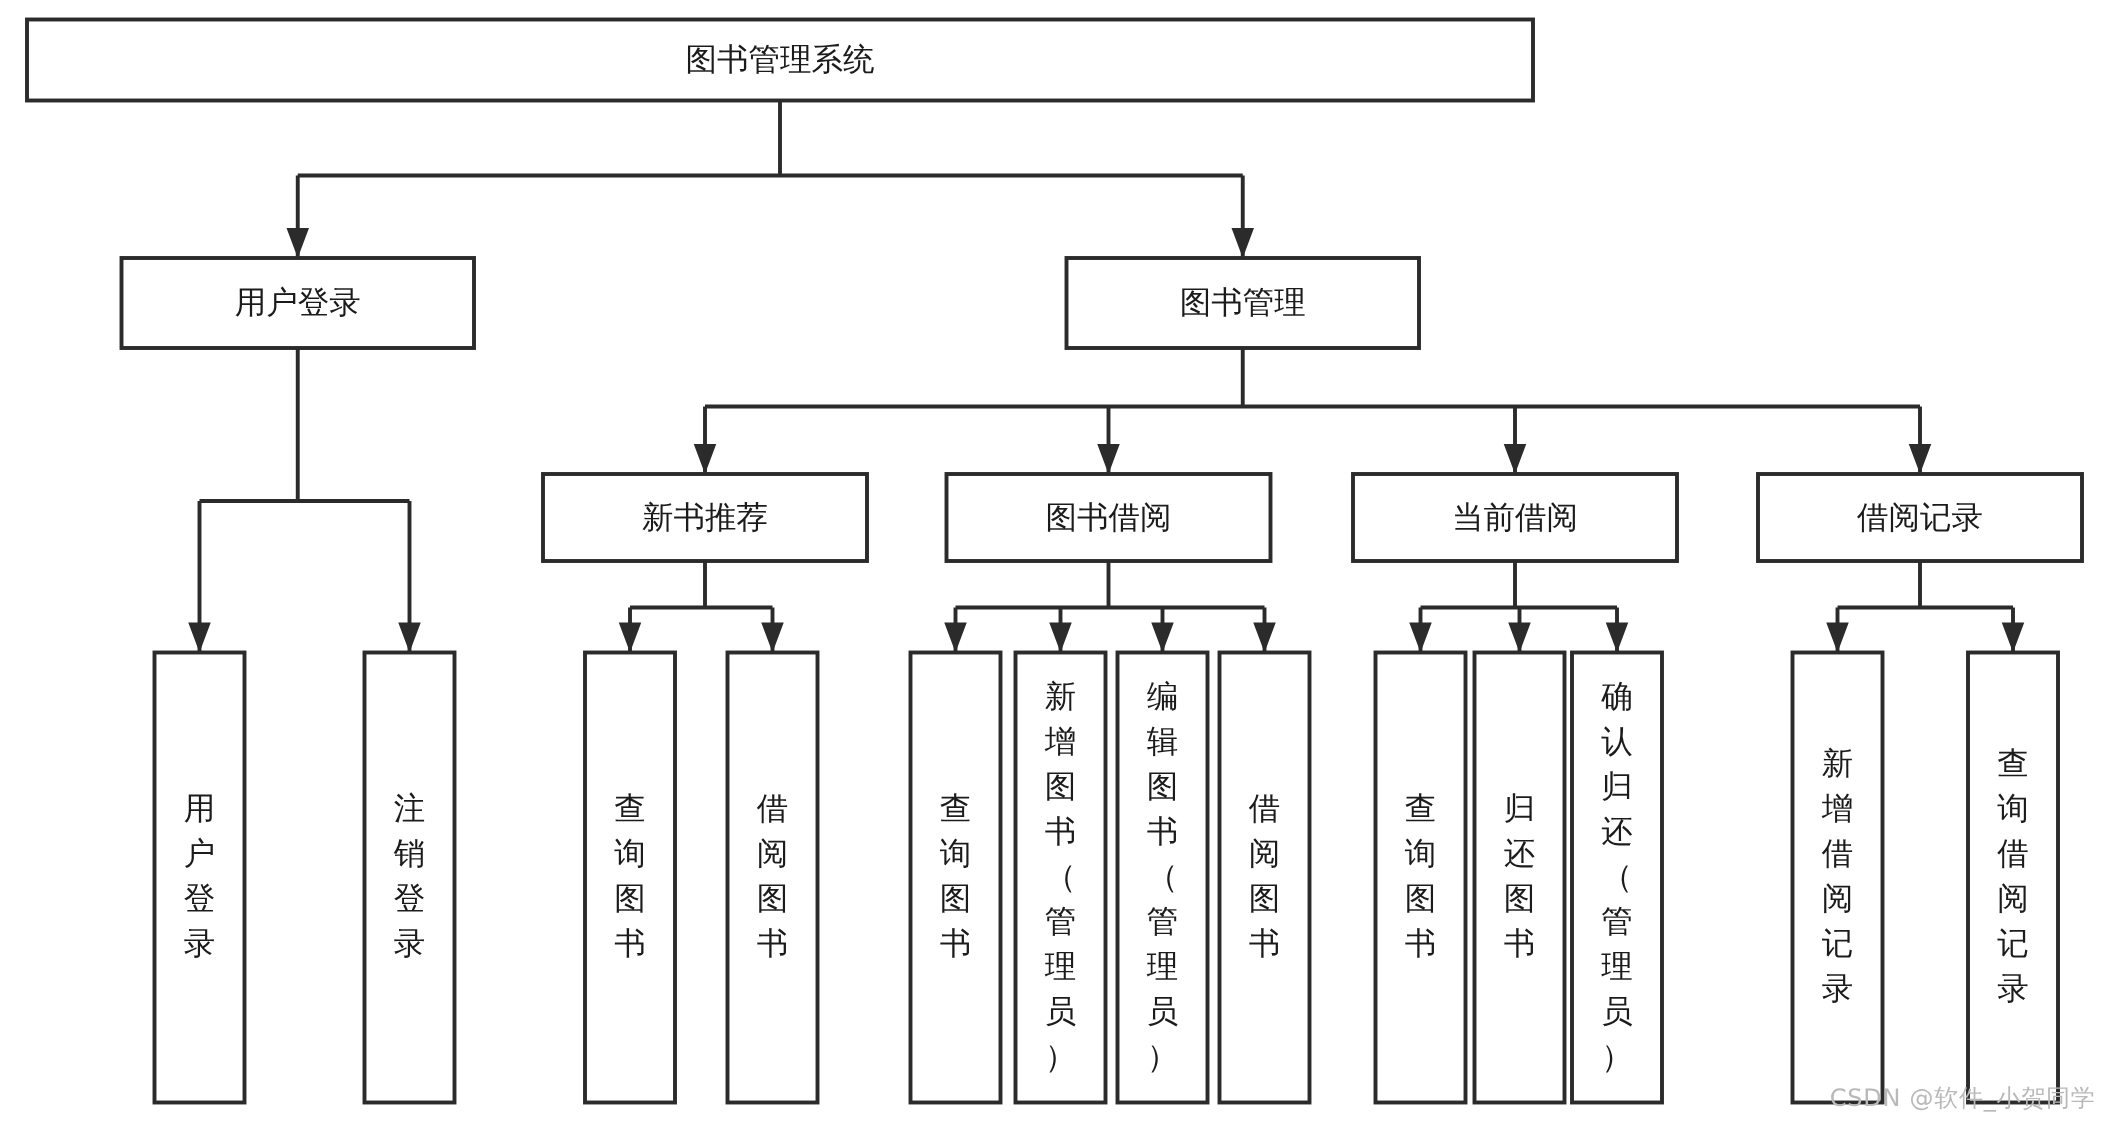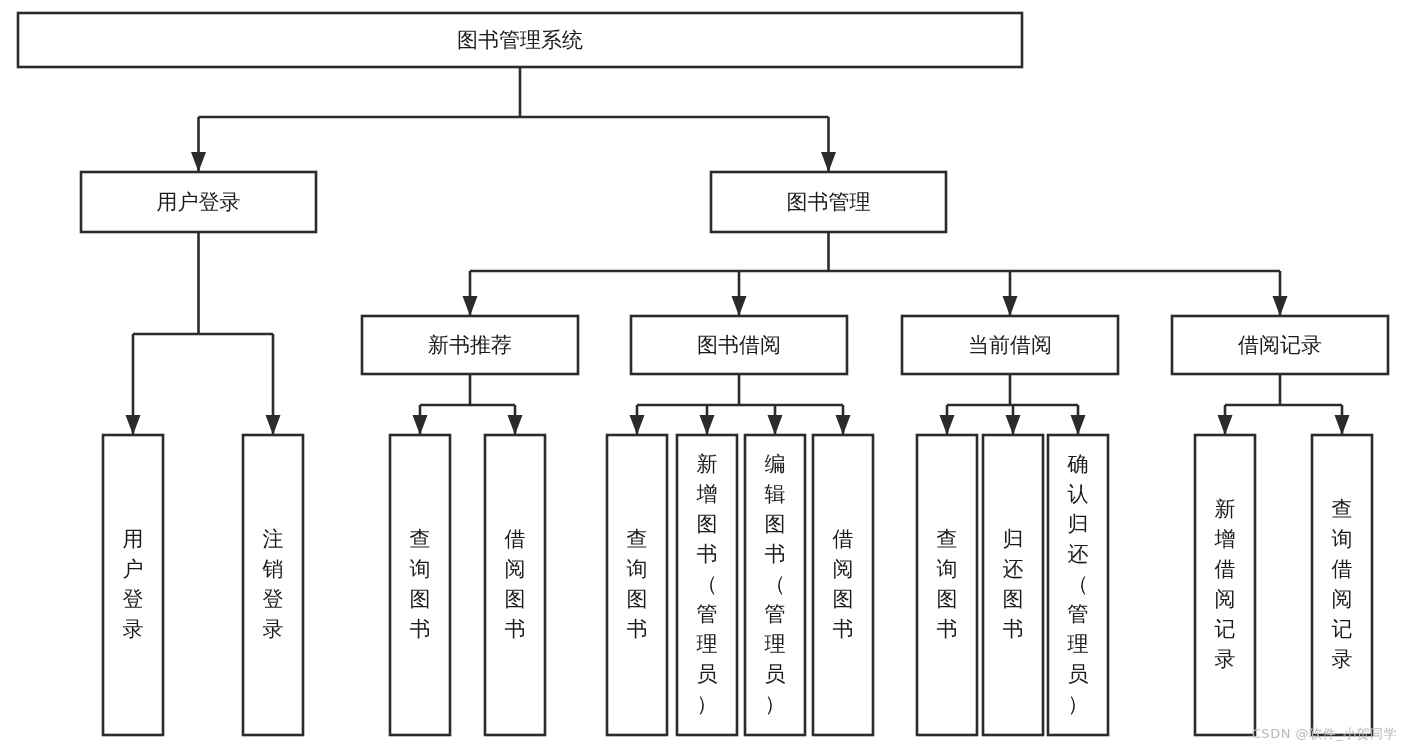--- a/index.html
+++ b/index.html
@@ -54,21 +54,21 @@
   }
   .arrow-head {
     fill: #2b2b2b;
     stroke: none;
   }
   .watermark-text {
     position: absolute;
     right: 8px;
     bottom: 4px;
     font-family: "DejaVu Sans", "Liberation Sans", sans-serif;
-    font-size: 13px;
+    font-size: 16px;
     color: #b9b9b9;
     letter-spacing: 0.5px;
     white-space: nowrap;
     user-select: none;
   }
 </style>
 </head>
 <body>
 
 <div id="diagram-root">

